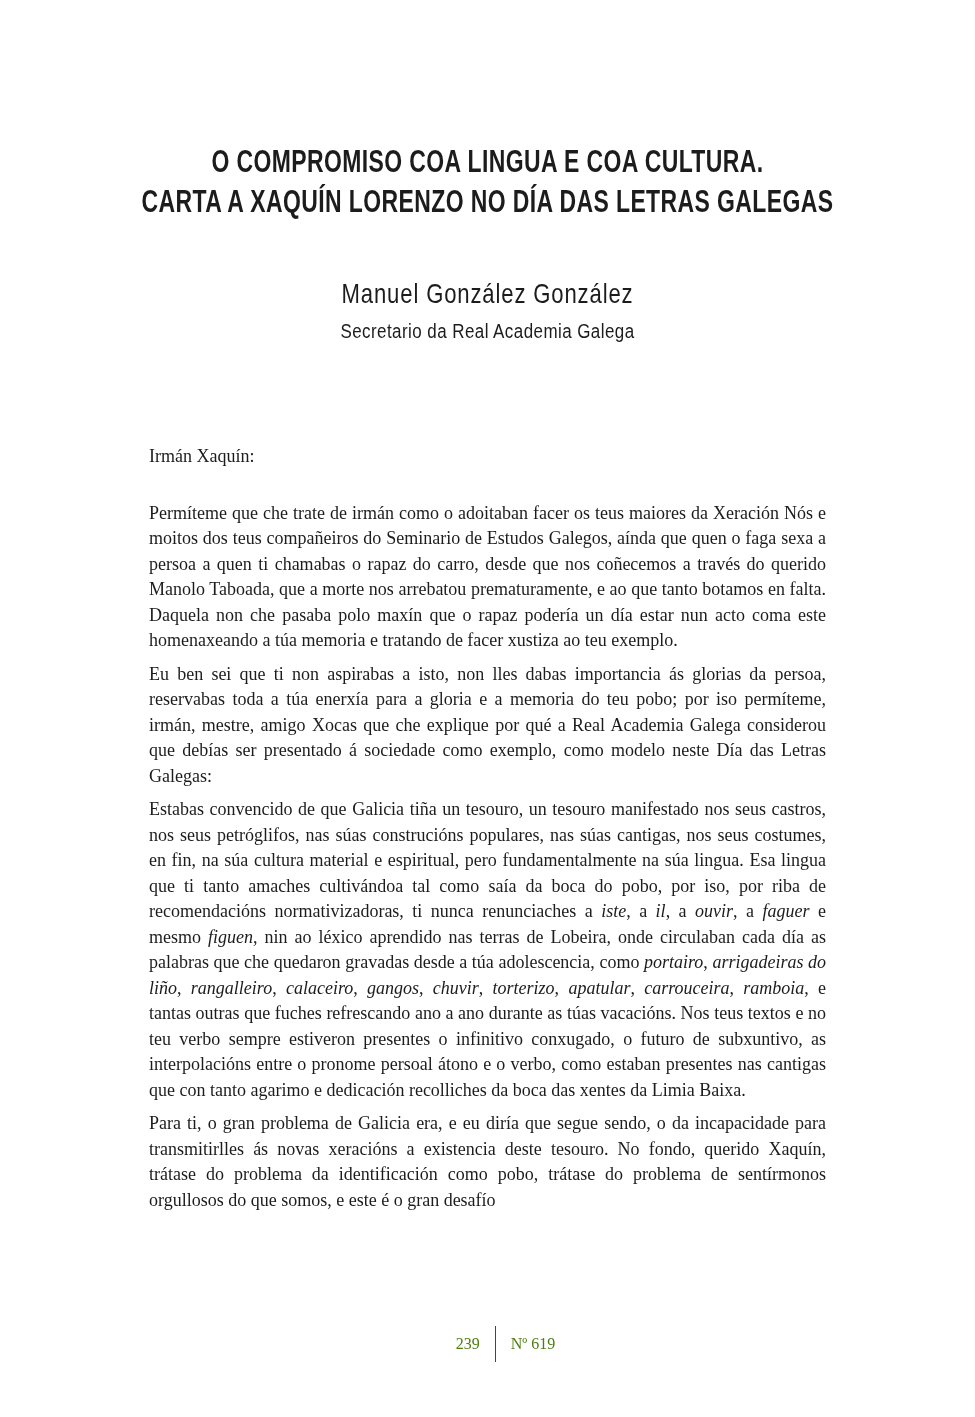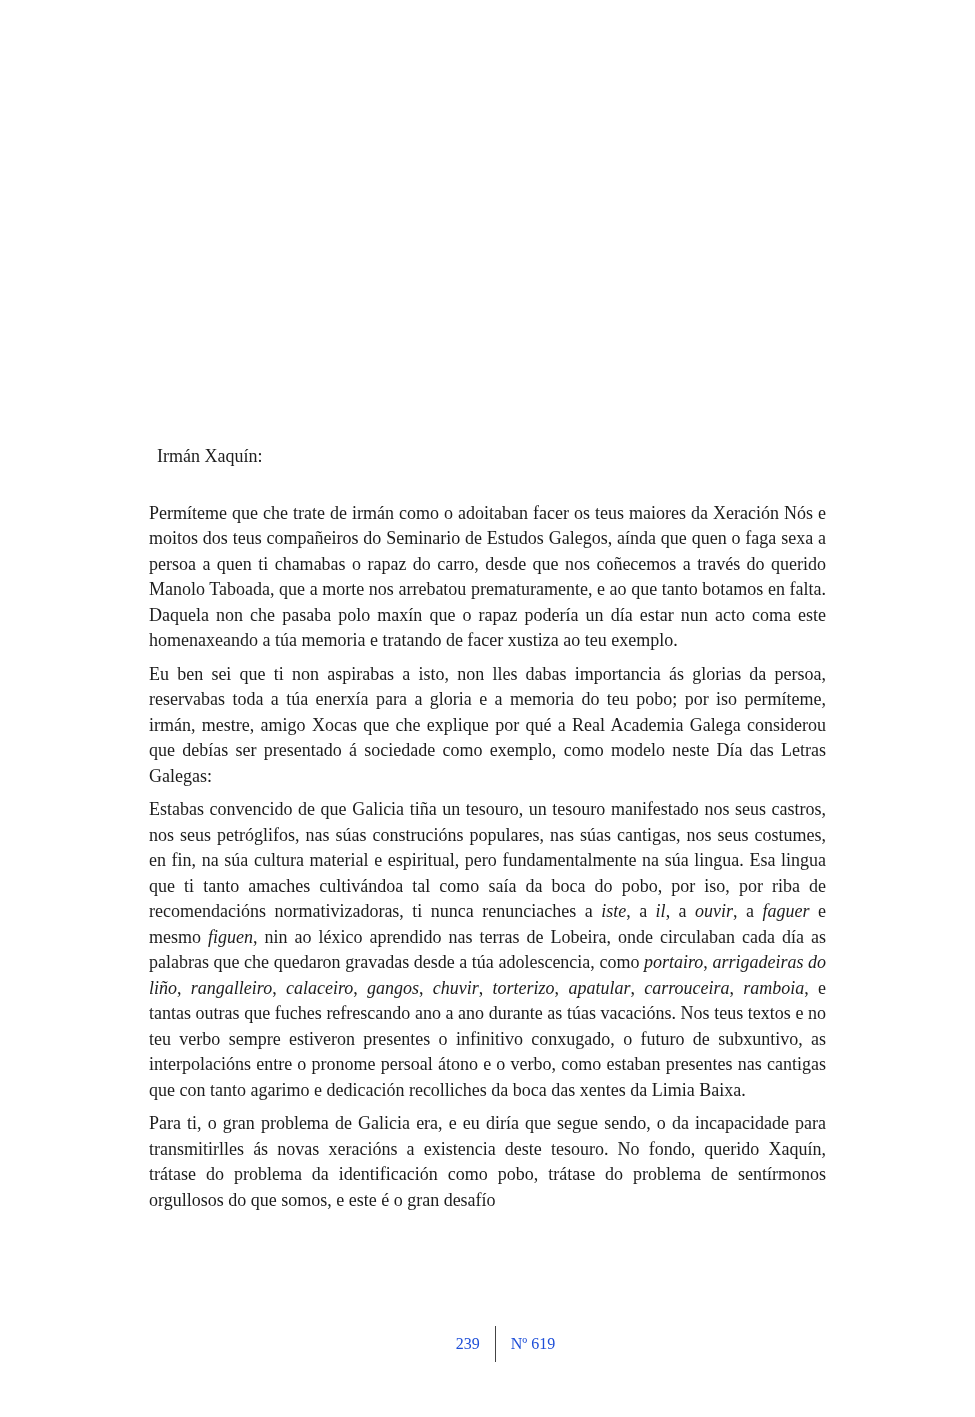--- a/index.html
+++ b/index.html
@@ -59,51 +59,58 @@
     left: 149px;
     width: 677px;
     font-family: "Liberation Serif", serif;
     font-size: 18px;
     line-height: 25.5px;
     text-align: justify;
   }
   .salutation {
     margin-bottom: 31px;
     text-align: left;
-    margin-left: 8px;
   }
   .para { margin-bottom: 8px; }
   .para i { font-style: italic; }
 
   
   .footer {
     position: absolute;
     top: 1326px;
     left: 0;
     width: 100%;
     display: flex;
     justify-content: center;
     align-items: center;
     gap: 15px;
     font-family: "Liberation Serif", serif;
     font-size: 16px;
-    color: #1d4ed8;
+    color: #4d7c0f;
     padding-left: 36px;
   }
   .footer-divider {
     width: 1px;
     height: 36px;
     background: #444;
   }
 </style>
 </head>
 <body>
 
 <div class="page">
 
+  <header class="title-block">
+    <h1>
+      <span class="title-line">O COMPROMISO COA LINGUA E COA CULTURA.</span>
+      <span class="title-line">CARTA A XAQUÍN LORENZO NO DÍA DAS LETRAS GALEGAS</span>
+    </h1>
+    <div class="author">Manuel González González</div>
+    <div class="author-role">Secretario da Real Academia Galega</div>
+  </header>
 
   <main class="body-text">
     <p class="salutation">Irmán Xaquín:</p>
     <div>
         <p class="para"><span>Permíteme que che trate de irmán como o adoitaban facer os teus maiores da Xeración Nós e moitos dos teus compañeiros do Seminario de Estudos Galegos, aínda que quen o faga sexa a persoa a quen ti chamabas o rapaz do carro, desde que nos coñecemos a través do querido Manolo Taboada, que a morte nos arrebatou prematuramente, e ao que tanto botamos en falta. Daquela non che pasaba polo maxín que o rapaz podería un día estar nun acto coma este homenaxeando a túa memoria e tratando de facer xustiza ao teu exemplo.</span></p>
         <p class="para"><span>Eu ben sei que ti non aspirabas a isto, non lles dabas importancia ás glorias da persoa, reservabas toda a túa enerxía para a gloria e a memoria do teu pobo; por iso permíteme, irmán, mestre, amigo Xocas que che explique por qué a Real Academia Galega considerou que debías ser presentado á sociedade como exemplo, como modelo neste Día das Letras Galegas:</span></p>
         <p class="para"><span>Estabas convencido de que Galicia tiña un tesouro, un tesouro manifestado nos seus castros, nos seus petróglifos, nas súas construcións populares, nas súas cantigas, nos seus costumes, en fin, na súa cultura material e espiritual, pero fundamentalmente na súa lingua. Esa lingua que ti tanto amaches cultivándoa tal como saía da boca do pobo, por iso, por riba de recomendacións normativizadoras, ti nunca renunciaches a </span><i>iste</i><span>, a </span><i>il</i><span>, a </span><i>ouvir</i><span>, a </span><i>faguer</i><span> e mesmo </span><i>figuen</i><span>, nin ao léxico aprendido nas terras de Lobeira, onde circulaban cada día as palabras que che quedaron gravadas desde a túa adolescencia, como </span><i>portairo</i><span>, </span><i>arrigadeiras do liño</i><span>, </span><i>rangalleiro</i><span>, </span><i>calaceiro</i><span>, </span><i>gangos</i><span>, </span><i>chuvir</i><span>, </span><i>torterizo</i><span>, </span><i>apatular</i><span>, </span><i>carrouceira</i><span>, </span><i>ramboia</i><span>, e tantas outras que fuches refrescando ano a ano durante as túas vacacións. Nos teus textos e no teu verbo sempre estiveron presentes o infinitivo conxugado, o futuro de subxuntivo, as interpolacións entre o pronome persoal átono e o verbo, como estaban presentes nas cantigas que con tanto agarimo e dedicación recolliches da boca das xentes da Limia Baixa.</span></p>
         <p class="para"><span>Para ti, o gran problema de Galicia era, e eu diría que segue sendo, o da incapacidade para transmitirlles ás novas xeracións a existencia deste tesouro. No fondo, querido Xaquín, trátase do problema da identificación como pobo, trátase do problema de sentírmonos orgullosos do que somos, e este é o gran desafío</span></p>
       </div>
   </main>

